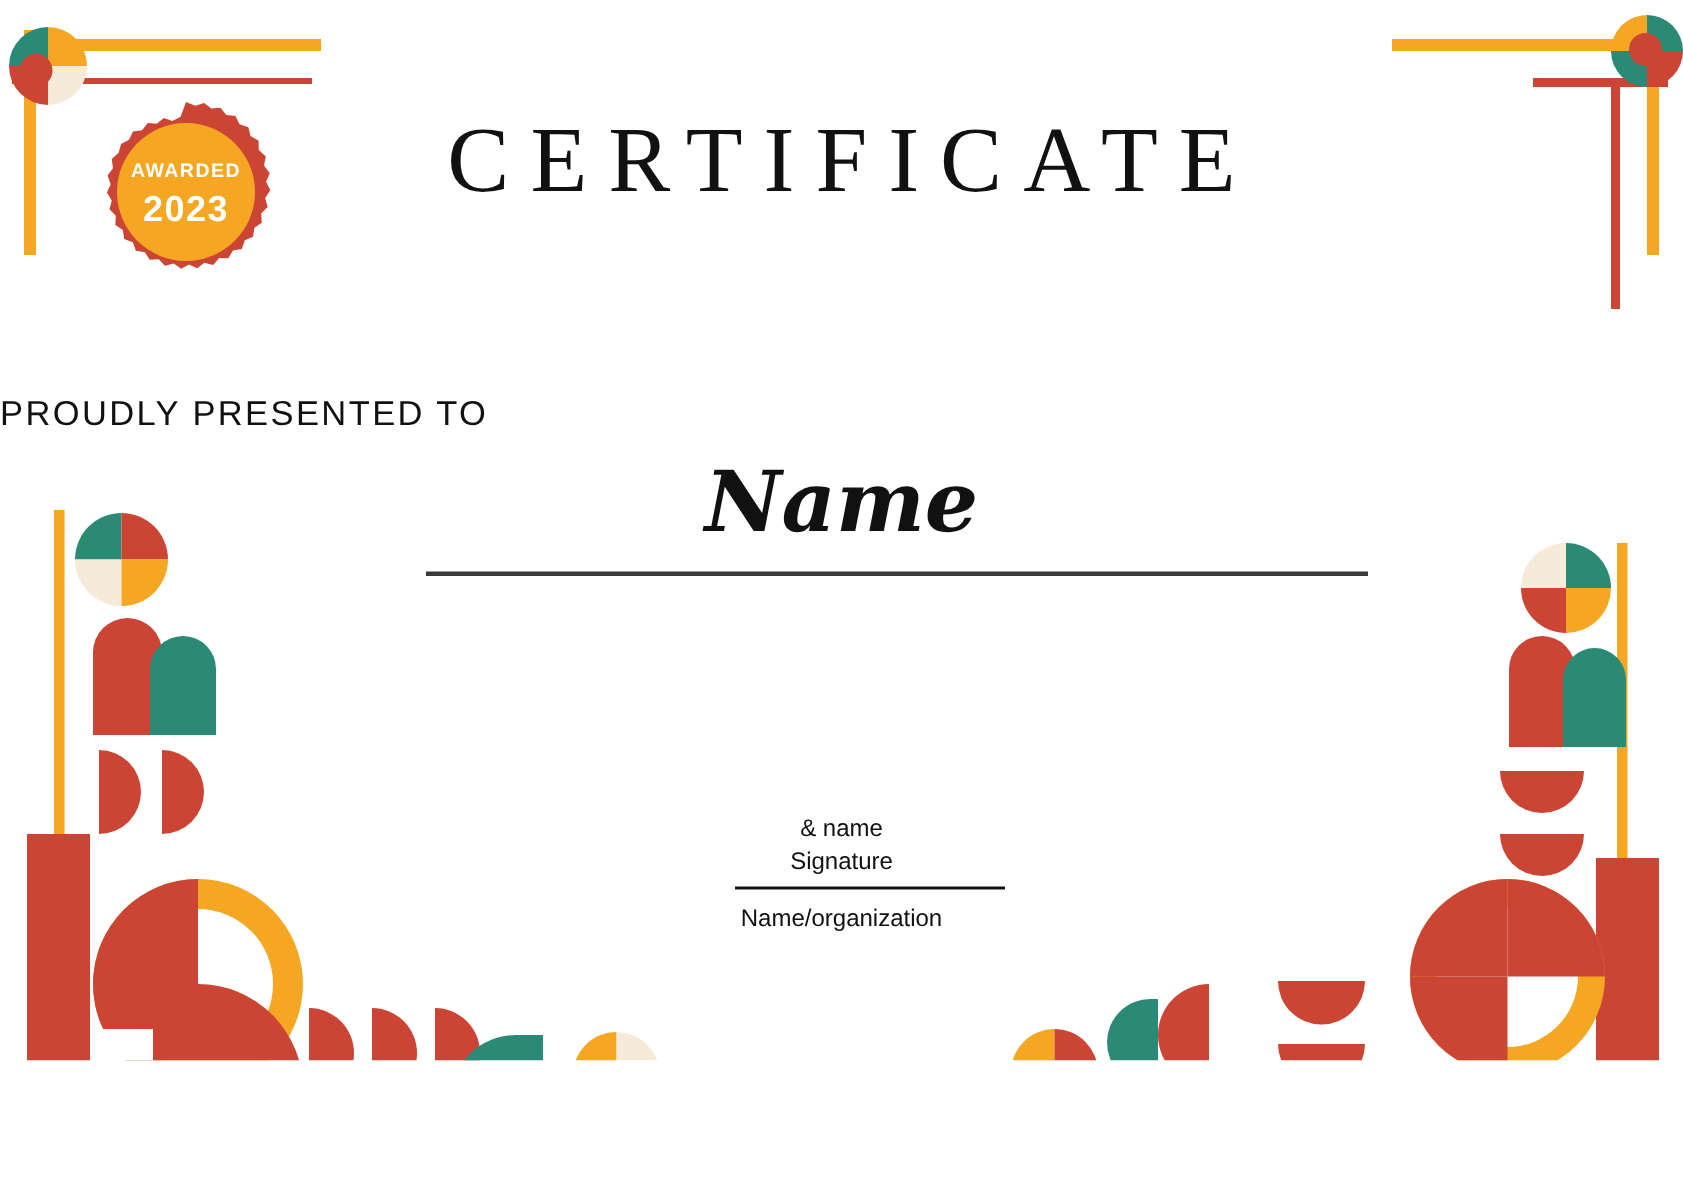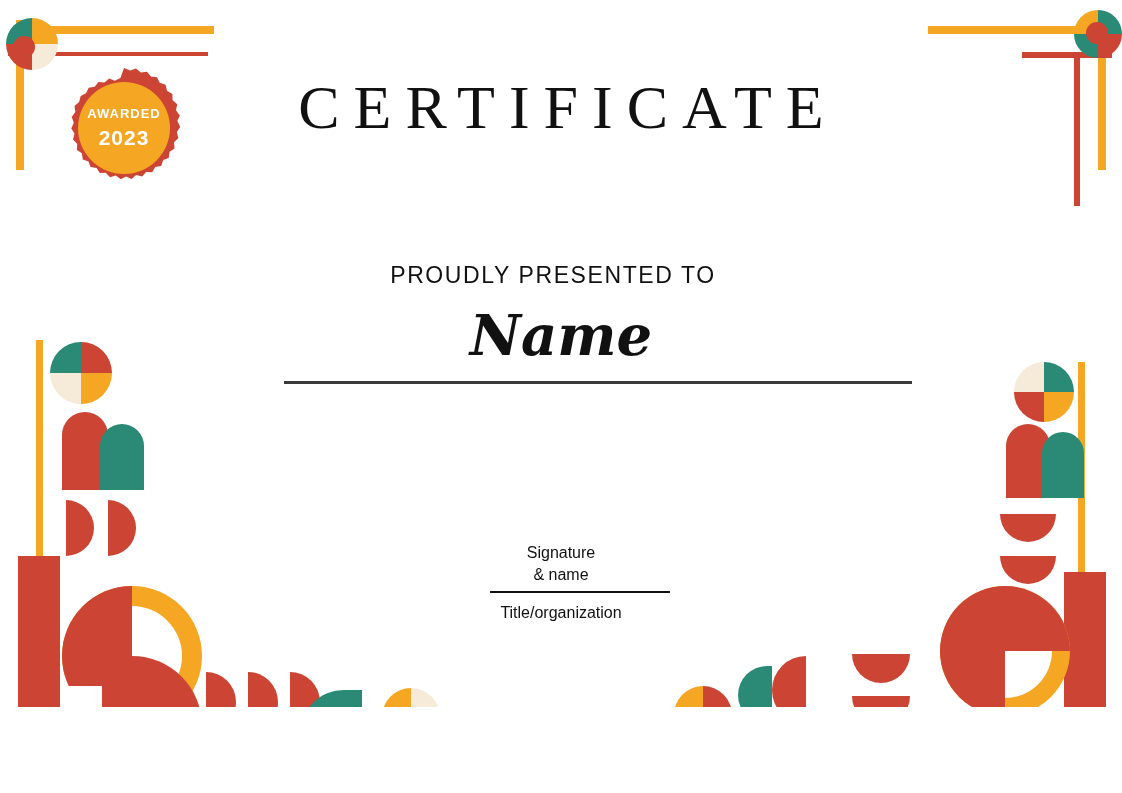--- a/index.html
+++ b/index.html
@@ -51,21 +51,21 @@
     top: 143px;
     text-align: center;
     font-size: 26px;
     letter-spacing: 1px;
     color: #111111;
   }
   .presented {
     position: absolute;
     left: 0; right: 16px;
     top: 262px;
-    text-align: center;
+    text-align: left;
     font-size: 23px;
     letter-spacing: 1.6px;
     color: #111111;
   }
   .recipient {
     position: absolute;
     left: 0; right: 0;
     top: 302px;
     text-align: center;
     font-family: "DejaVu Serif", serif;
@@ -121,21 +121,21 @@
   
   .badge-wrap { position: absolute; left: 62px; top: 66px; width: 124px; height: 124px; }
   .badge-text {
     position: absolute;
     left: 0; right: 0;
     text-align: center;
     color: #ffffff;
     font-weight: bold;
   }
   .badge-awarded { top: 40px; font-size: 13px; letter-spacing: 1px; }
-  .badge-year { top: 60px; font-size: 21px; letter-spacing: 1px; }
+  .badge-year { top: 60px; font-size: 24px; letter-spacing: 1px; }
 </style>
 </head>
 <body>
 
 <div id="certificate">
 
   <div class="bar" style="left:34px; top:26px; width:180px; height:8px; background:#f5a623;"></div>
   <div class="bar" style="left:16px; top:20px; width:8px; height:150px; background:#f5a623;"></div>
   <div class="bar" style="left:8px; top:52px; width:200px; height:4px; background:#cc4433;"></div>
 
@@ -170,25 +170,25 @@
     <div class="quarter-br" style="left:50%; top:50%; background:#cc4433;"></div>
   </div>
   <div class="circle" style="position:absolute; left:1086px; top:22px; width:22px; height:22px; background:#cc4433;"></div>
 
   <div class="title">CERTIFICATE</div>
   <div class="presented">PROUDLY PRESENTED TO</div>
   <div class="recipient">Name</div>
   <div class="name-rule"></div>
 
   <div class="sig-name">
+    <div>&amp; name</div>
     <div>Signature</div>
-    <div>&amp; name</div>
   </div>
   <div class="sig-rule"></div>
-  <div class="sig-title">Title/organization</div>
+  <div class="sig-title">Name/organization</div>
 
   <div class="bar" style="left:36px; top:340px; width:7px; height:220px; background:#f5a623;"></div>
 
   <div class="pinwheel" style="left:50px; top:342px; width:62px; height:62px;">
     <div class="quarter-tl" style="left:0; top:0; background:#2a8a76;"></div>
     <div class="quarter-tr" style="left:50%; top:0; background:#cc4433;"></div>
     <div class="quarter-bl" style="left:0; top:50%; background:#f6ead8;"></div>
     <div class="quarter-br" style="left:50%; top:50%; background:#f5a623;"></div>
   </div>
 

